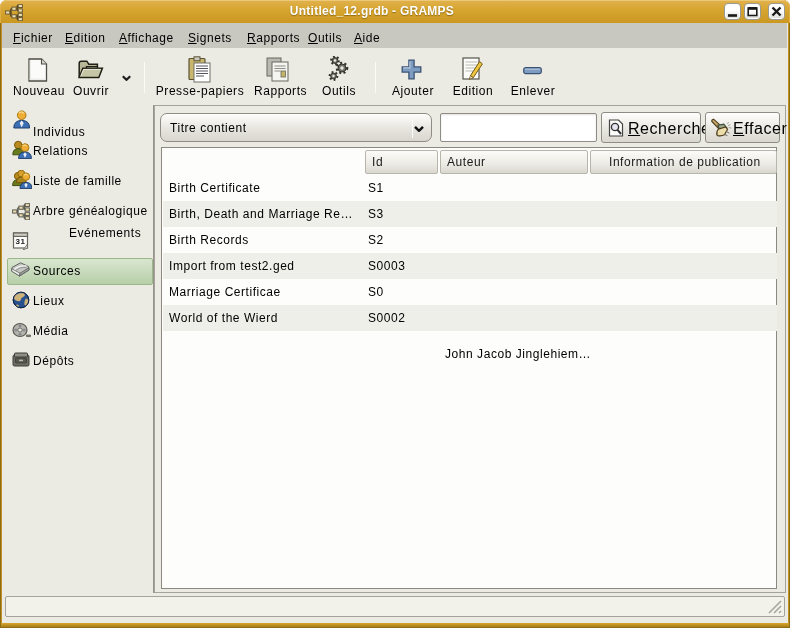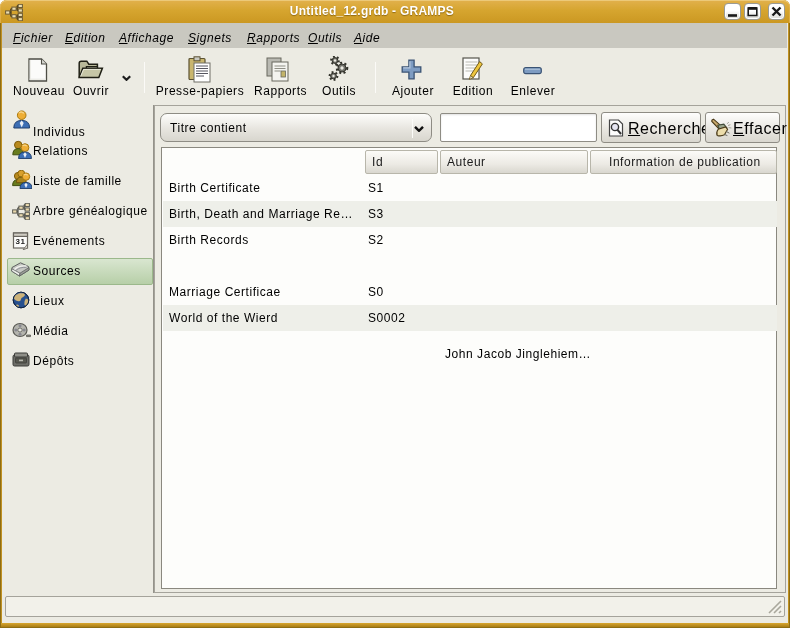--- a/index.html
+++ b/index.html
@@ -23,21 +23,21 @@
 #content { position:absolute; left:2px; top:23px; width:786px; height:600px;
   background:#ecebe3; }
 
 .wbtn { position:absolute; top:3px; width:17px; height:17px;
   background:linear-gradient(#ffffff 45%, #d9d9d4);
   border:1px solid #9a9a94; border-radius:4px;
   box-shadow:inset 0 0 0 1px #ffffff; }
 
 #menubar { position:absolute; left:2px; top:23px; width:785px; height:25px;
   background:#c9c8c0; font-size:12px; color:#000; }
-.mitem { position:absolute; top:8px;font-style:italic; }
+.mitem { position:absolute; top:8px; }
 
 #toolbar { position:absolute; left:2px; top:48px; width:785px; height:57px; }
 .tsep { position:absolute; top:14px; width:1px; height:31px; background:#d0cec5;
   border-right:1px solid #fbfaf7; }
 .tlabel { position:absolute; top:36px; font-size:12px; color:#000; text-align:center; white-space:nowrap; }
 .ticon { position:absolute; top:10px; }
 
 #sidebar { position:absolute; left:2px; top:105px; width:152px; height:488px;
   background:#ecebe3; border-right:1px solid #94928a; }
 .sitem { position:absolute; left:31px; font-size:12px; color:#000; }
@@ -276,21 +276,21 @@
     <svg class="sicon" style="top:247px;" width="18" height="15" viewBox="0 0 18 15">
       <rect x="1" y="3" width="16" height="11" rx="1.5" fill="#6e6e68" stroke="#3c3c38" stroke-width="1"></rect>
       <rect x="2.5" y="1" width="13" height="4" rx="1" fill="#8f8f88" stroke="#3c3c38" stroke-width="1"></rect>
       <rect x="3.5" y="6" width="11" height="5" rx="0.8" fill="#57574f" stroke="#3c3c38" stroke-width="0.8"></rect>
       <rect x="7" y="7.6" width="4" height="1.6" fill="#b9b9b0"></rect>
     </svg>
     <div class="sitem" style="top:20px;">Individus</div>
     <div class="sitem" style="top:39px;">Relations</div>
     <div class="sitem" style="top:69px;">Liste de famille</div>
     <div class="sitem" style="top:99px;">Arbre généalogique</div>
-    <div class="sitem" style="top:129px;">Evénements</div>
+    <div class="sitem" style="top:121px;margin-left:36px;">Evénements</div>
     <div class="sitem" style="top:159px;">Sources</div>
     <div class="sitem" style="top:189px;">Lieux</div>
     <div class="sitem" style="top:219px;">Média</div>
     <div class="sitem" style="top:249px;">Dépôts</div>
   </div>
 
   <div id="rpanel"></div>
 
   <div id="combo">
     <span class="txt">Titre contient</span>
@@ -328,20 +328,24 @@
         <span class="c2">S1</span>
       </div>
     <div class="row alt" style="top:53px;">
         <span class="c1" style="display:block; width:186px; overflow:hidden; text-overflow:ellipsis; white-space:nowrap;">Birth, Death and Marriage Records</span>
         <span class="c2">S3</span>
       </div>
     <div class="row" style="top:79px;">
         <span class="c1">Birth Records</span>
         <span class="c2">S2</span>
       </div>
+    <div class="row alt" style="top:105px;">
+        <span class="c1">Import from test2.ged</span>
+        <span class="c2">S0003</span>
+      </div>
     <div class="row" style="top:131px;">
         <span class="c1">Marriage Certificae</span>
         <span class="c2">S0</span>
       </div>
     <div class="row alt" style="top:157px;">
         <span class="c1">World of the Wierd</span>
         <span class="c2">S0002</span>
         <span class="c3">John Jacob Jinglehiem…</span>
       </div>
   </div>

